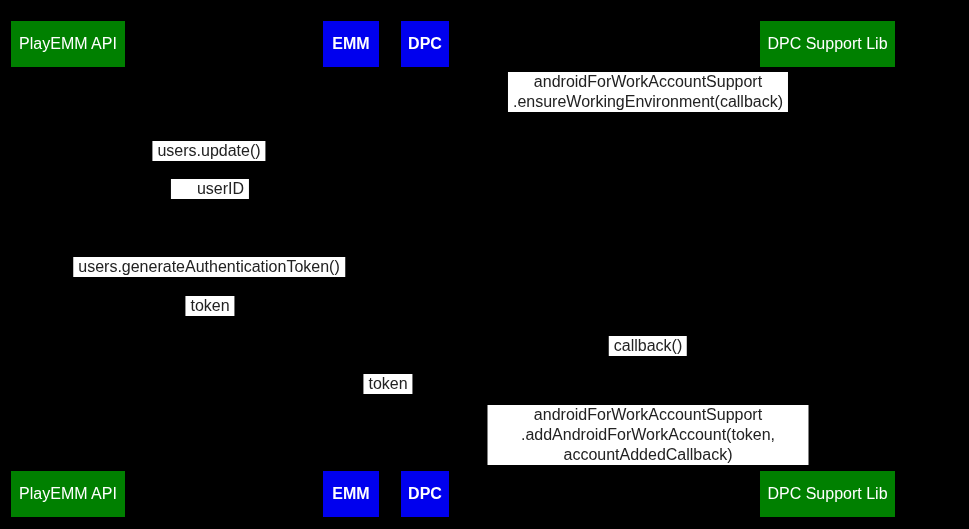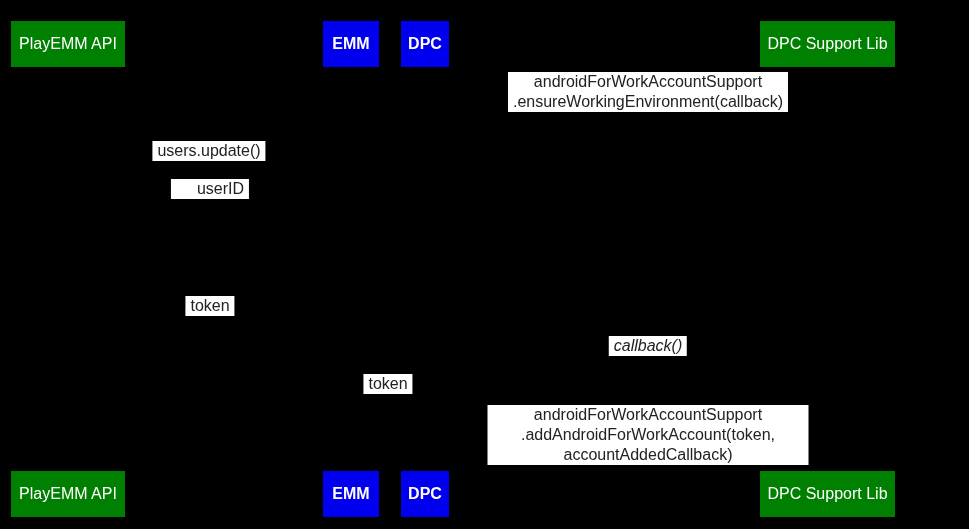--- a/index.html
+++ b/index.html
@@ -46,38 +46,39 @@
     white-space: pre-line;
     text-align: center;
     margin-top: 8px;
   }
   .m-ensure-env    { left: 648px; top: 64px;  }
   .m-users-insert  { left: 209px; top: 133px; }
   .m-user-id       { left: 210px; top: 171px; padding-left: 26px; }
   .m-users-update  { left: 209px; top: 210px; }
   .m-gen-token     { left: 209px; top: 249px; }
   .m-token-1       { left: 210px; top: 288px; }
-  .m-callback      { left: 648px; top: 328px; font-style: italic; }
+  .m-callback      { left: 648px; top: 328px; }
   .m-token-2       { left: 388px; top: 366px; }
   .m-add-account   { left: 648px; top: 397px; }
 </style>
 </head>
 <body>
 
 <div class="canvas">
 
   <div class="actor green row-top pos-playemm">PlayEMM API</div>
   <div class="actor blue row-top pos-emm">EMM</div>
   <div class="actor blue row-top pos-dpc">DPC</div>
   <div class="actor green row-top pos-dpclib">DPC Support Lib</div>
 
   <div class="msg m-ensure-env">androidForWorkAccountSupport
 .ensureWorkingEnvironment(callback)</div>
   <div class="msg m-users-insert">users.update()</div>
   <div class="msg m-user-id">userID</div>
+  <div class="msg m-gen-token">users.generateAuthenticationToken()</div>
   <div class="msg m-token-1">token</div>
   <div class="msg m-callback">callback()</div>
   <div class="msg m-token-2">token</div>
   <div class="msg m-add-account">androidForWorkAccountSupport
 .addAndroidForWorkAccount(token, accountAddedCallback)</div>
 
   <div class="actor green row-bottom pos-playemm">PlayEMM API</div>
   <div class="actor blue row-bottom pos-emm">EMM</div>
   <div class="actor blue row-bottom pos-dpc">DPC</div>
   <div class="actor green row-bottom pos-dpclib">DPC Support Lib</div>

